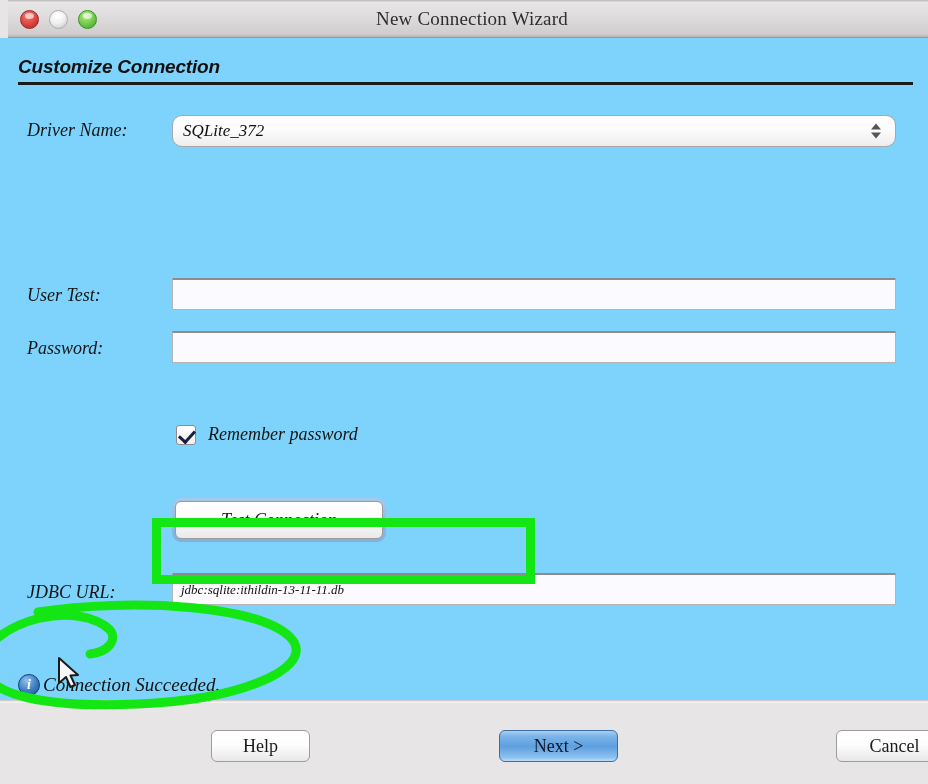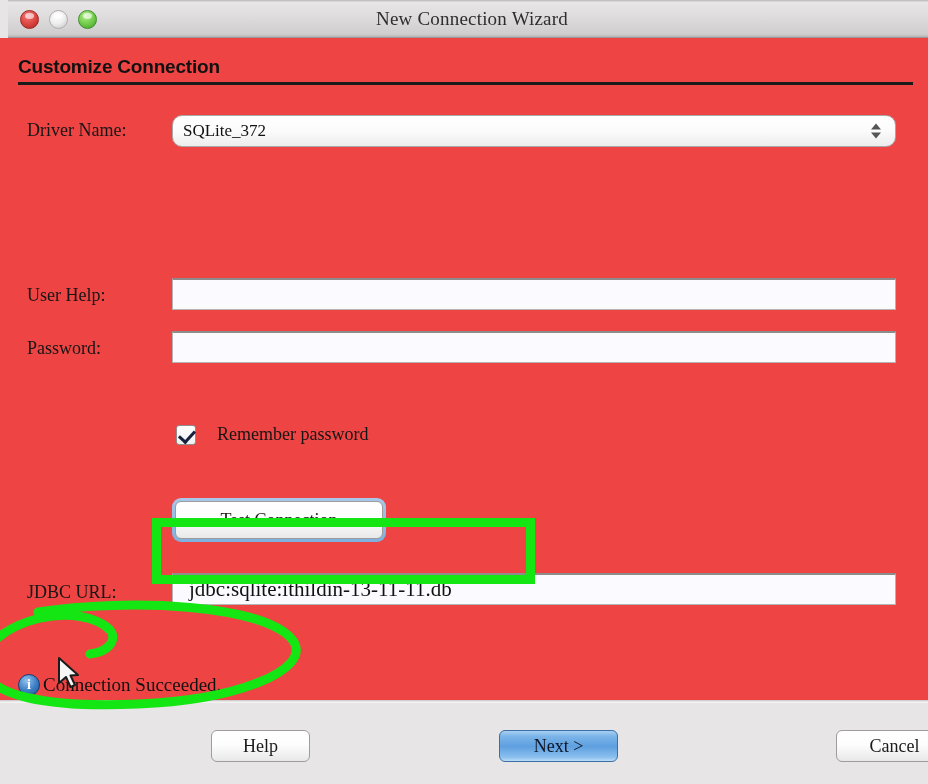--- a/index.html
+++ b/index.html
@@ -77,21 +77,22 @@
     background: radial-gradient(circle at 40% 28%, #b6eb8e 0%, #76cf4e 48%, #3f9c26 100%);
     border: 1px solid #3f8f28;
   }
 
   
   .content {
     position: absolute;
     left: 0; top: 38px;
     width: 928px;
     height: 662px;
-    background: #ef4444;
+    background: #7dd3fc;
+    font-style: italic;
   }
 
   .page-heading {
     position: absolute;
     left: 18px; top: 18px;
     font-size: 19px;
     font-weight: bold;
     color: #111;
     font-family: "Liberation Sans", sans-serif;
     letter-spacing: -0.2px;
@@ -111,24 +112,24 @@
     font-family: "Liberation Serif", serif;
   }
 
   
   .text-field {
     position: absolute;
     background: #fbfaff;
     border: 1px solid #b5b3b3;
     border-top: 2px solid #8d8b8b;
     box-sizing: border-box;
-    font-size: 21px;
+    font-size: 13px;
     color: #111;
     font-family: "Liberation Serif", serif;
-    padding: 0 16px;
+    padding: 0 8px;
     display: flex;
     align-items: center;
     border-radius: 1px;
   }
 
   
   .combo {
     position: absolute;
     left: 172px; top: 77px;
     width: 724px; height: 32px;
@@ -165,21 +166,21 @@
     border-right: 5px solid transparent;
     border-top: 6px solid #555;
   }
 
   
   .checkbox-row {
     position: absolute;
     left: 176px; top: 386px;
     display: flex;
     align-items: center;
-    gap: 21px;
+    gap: 12px;
   }
   .checkbox {
     width: 20px; height: 20px;
     background: linear-gradient(to bottom, #ffffff, #f0f0f0);
     border: 1px solid #8f8d8d;
     border-radius: 3px;
     position: relative;
     box-sizing: border-box;
   }
   .checkbox::after {
@@ -338,21 +339,21 @@
 
     <div class="row-label" style="left:27px; top:82px;">Driver Name:</div>
     <div class="combo">
       <span>SQLite_372</span>
       <span class="combo-arrows">
         <span class="tri-up"></span>
         <span class="tri-down"></span>
       </span>
     </div>
 
-    <div class="row-label" style="left:27px; top:247px;">User Help:</div>
+    <div class="row-label" style="left:27px; top:247px;">User Test:</div>
     <div class="text-field" style="left:172px; top:240px; width:724px; height:32px;"></div>
 
     <div class="row-label" style="left:27px; top:300px;">Password:</div>
     <div class="text-field" style="left:172px; top:293px; width:724px; height:32px;"></div>
 
     <div class="checkbox-row">
       <span class="checkbox"></span>
       <span class="checkbox-label">Remember password</span>
     </div>
 

